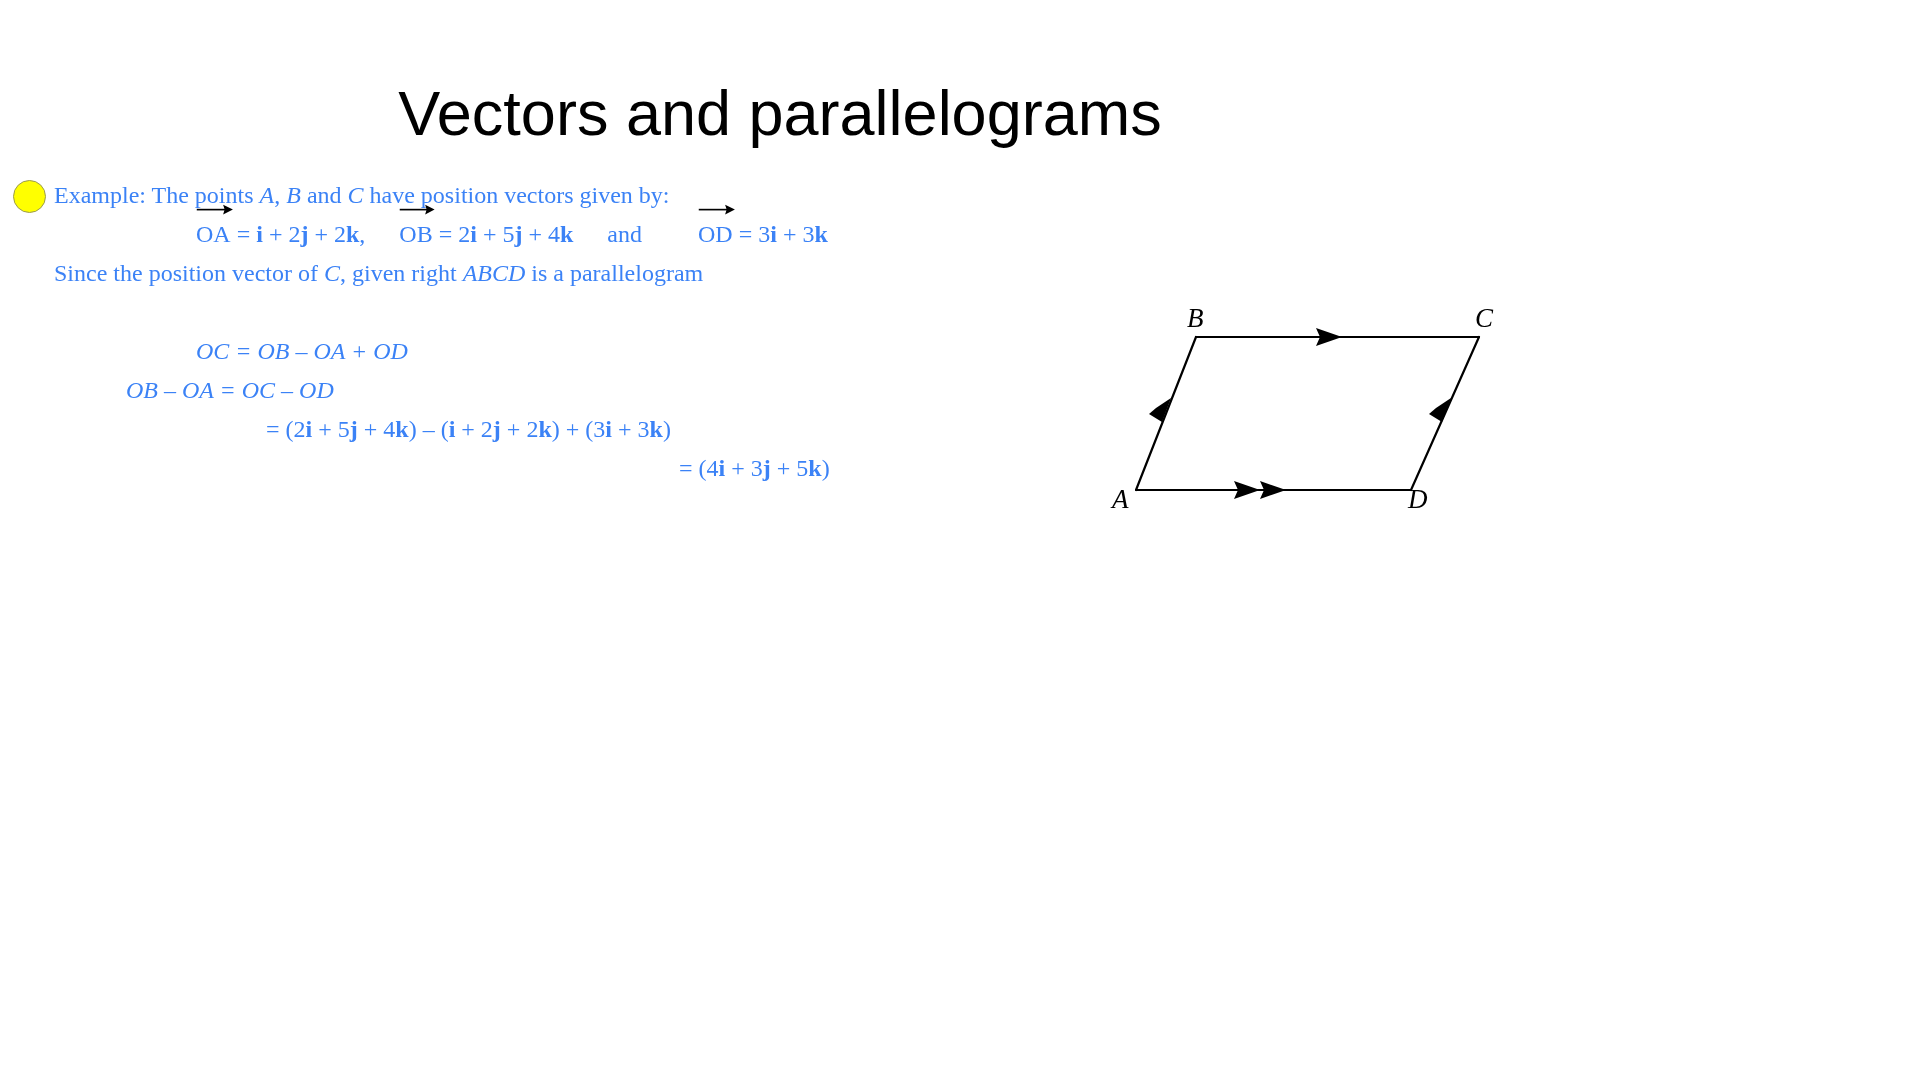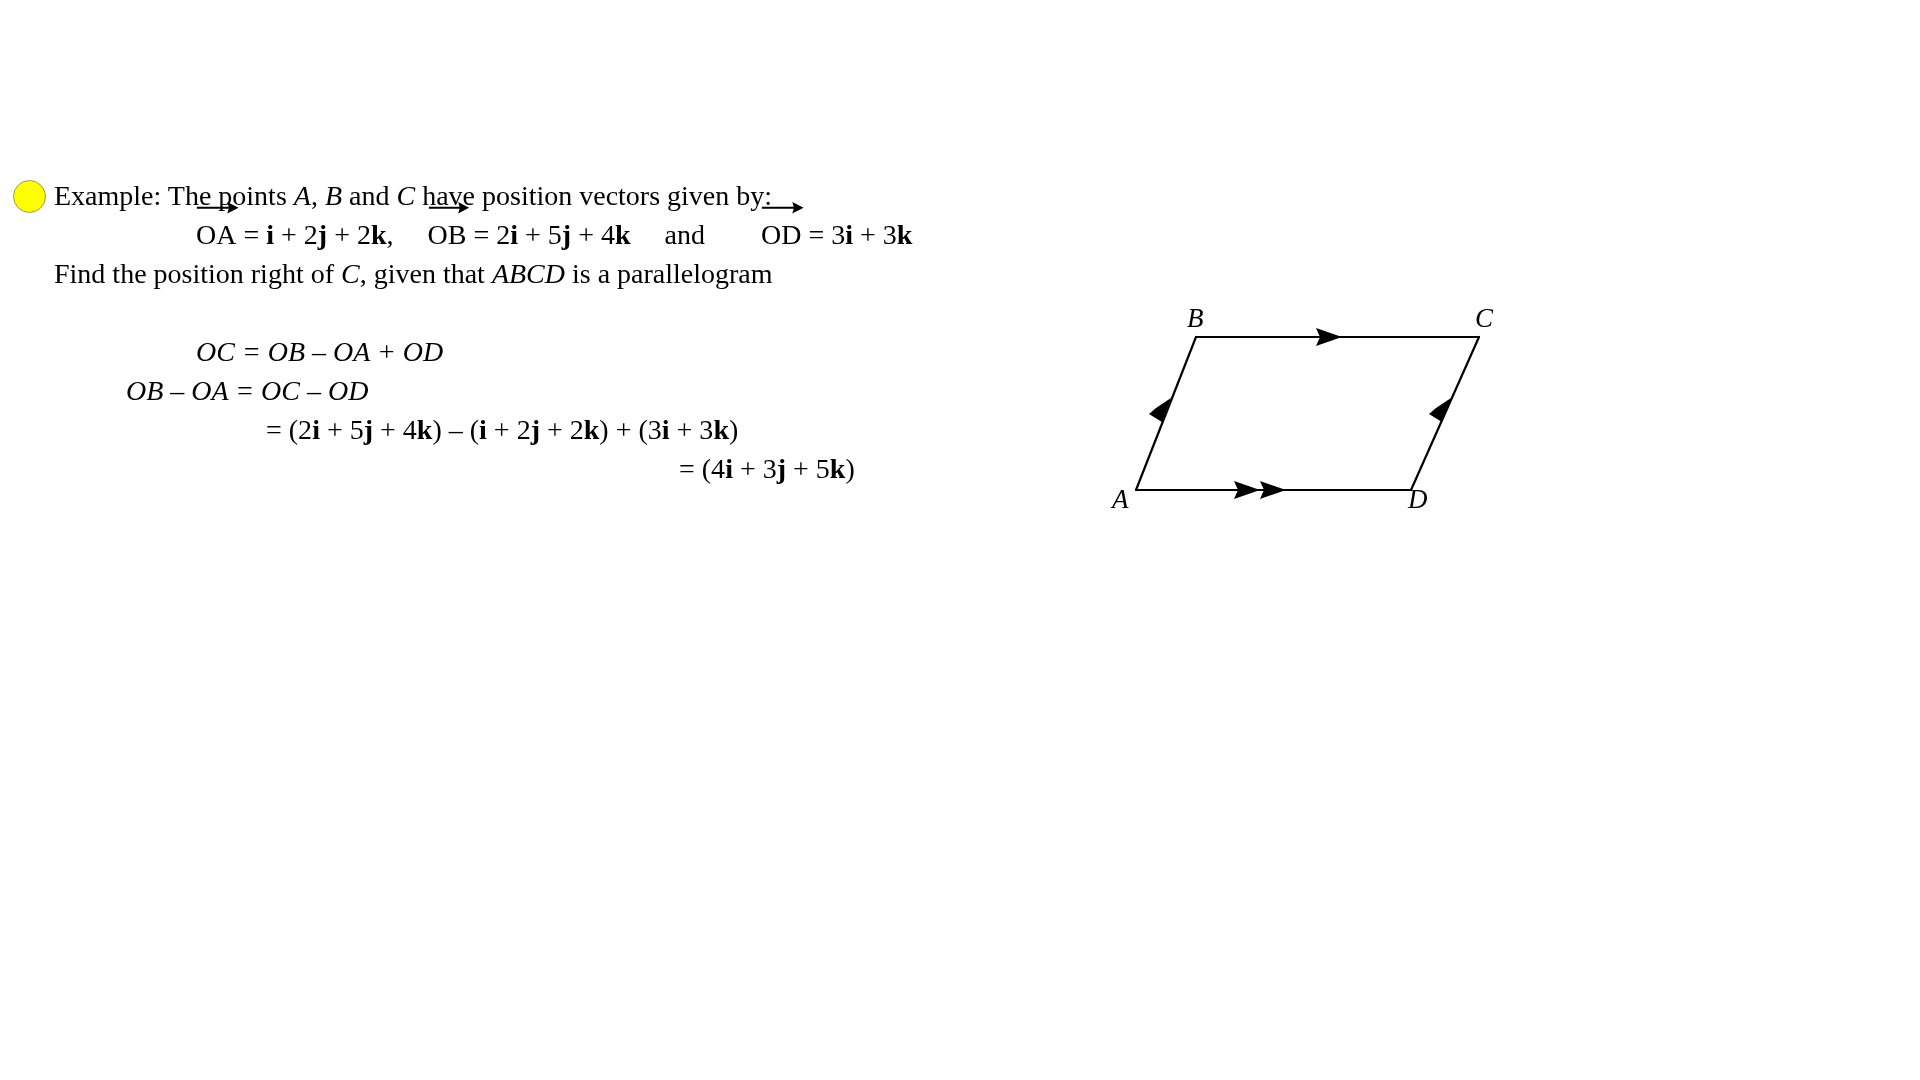--- a/index.html
+++ b/index.html
@@ -48,23 +48,23 @@
     background: #ffff00;
     border: 1px solid #9a9a50;
     box-sizing: border-box;
   }
   
   .body {
     position: absolute;
     left: 54px;
     top: 176px;
     width: 1040px;
-    font-size: 28px;
+    font-size: 24px;
     line-height: 39px;
-    color: #000000;
+    color: #3b82f6;
   }
   .line { white-space: nowrap; }
   .indent-1 { padding-left: 142px; }
   .indent-2 { padding-left: 72px; }
   .indent-3 { padding-left: 142px; }
   .indent-4 { padding-left: 212px; font-family: Liberation Serif, serif; }
   .indent-5 { padding-left: 625px; font-family: Liberation Serif, serif; }
   .gap-sm { height: 39px; }
   .gap-md { height: 39px; }
 
@@ -105,20 +105,21 @@
     font-size: 27px;
     line-height: 27px;
     color: #000000;
   }
 </style>
 </head>
 <body>
 
 <div class="slide">
 
+  <div class="slide-title">Vectors and parallelograms</div>
 
   <div class="bullet-dot"></div>
 
   <div class="body">
 
     <div class="line"><span>Example: </span><span>The points </span><span class="it">A</span><span>, </span><span class="it">B</span><span> and </span><span class="it">C</span><span> have position vectors given by:</span></div>
 
     <div class="line indent-1"><span class="vec"><span class="vec-arrow">
             <svg viewBox="0 0 100 20" preserveAspectRatio="none">
               <path d="M2 12 L80 12" stroke="#000" stroke-width="3" fill="none"></path>
@@ -129,21 +130,21 @@
               <path d="M2 12 L80 12" stroke="#000" stroke-width="3" fill="none"></path>
               <path d="M98 12 L72 3 L76 12 L72 21 Z" fill="#000"></path>
             </svg>
           </span><span>OB</span></span><span> = 2</span><span class="bf">i</span><span> + 5</span><span class="bf">j</span><span> + 4</span><span class="bf">k</span><span class="sp-wide"></span><span>and</span><span class="sp-wide"></span><span class="sp-med"></span><span class="vec"><span class="vec-arrow">
             <svg viewBox="0 0 100 20" preserveAspectRatio="none">
               <path d="M2 12 L80 12" stroke="#000" stroke-width="3" fill="none"></path>
               <path d="M98 12 L72 3 L76 12 L72 21 Z" fill="#000"></path>
             </svg>
           </span><span>OD</span></span><span> = 3</span><span class="bf">i</span><span> + 3</span><span class="bf">k</span></div>
 
-    <div class="line"><span>Find the position right of </span><span class="it">C</span><span>, given that </span><span class="it">ABCD</span><span> is a parallelogram</span></div>
+    <div class="line"><span>Since the position vector of </span><span class="it">C</span><span>, given right </span><span class="it">ABCD</span><span> is a parallelogram</span></div>
 
     <div class="gap-sm"></div>
 
 
     <div class="line indent-3 it">OC = OB – OA + OD</div>
 
     <div class="line indent-2 it">OB – OA = OC – OD</div>
 
     <div class="line indent-4"><span>= (2</span><span class="bf">i</span><span> + 5</span><span class="bf">j</span><span> + 4</span><span class="bf">k</span><span>) – (</span><span class="bf">i</span><span> + 2</span><span class="bf">j</span><span> + 2</span><span class="bf">k</span><span>) + (3</span><span class="bf">i</span><span> + 3</span><span class="bf">k</span><span>)</span></div>
 

